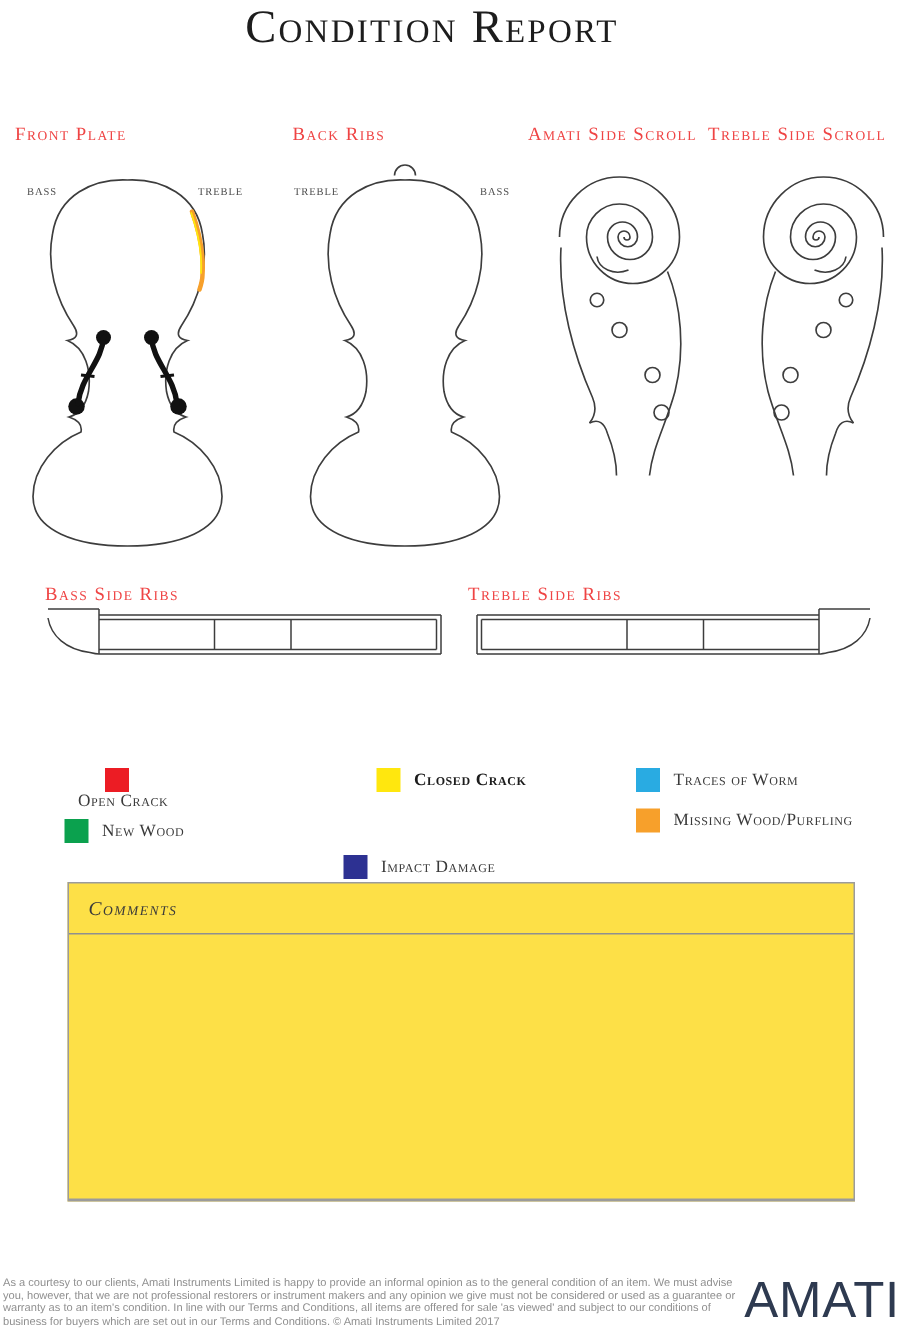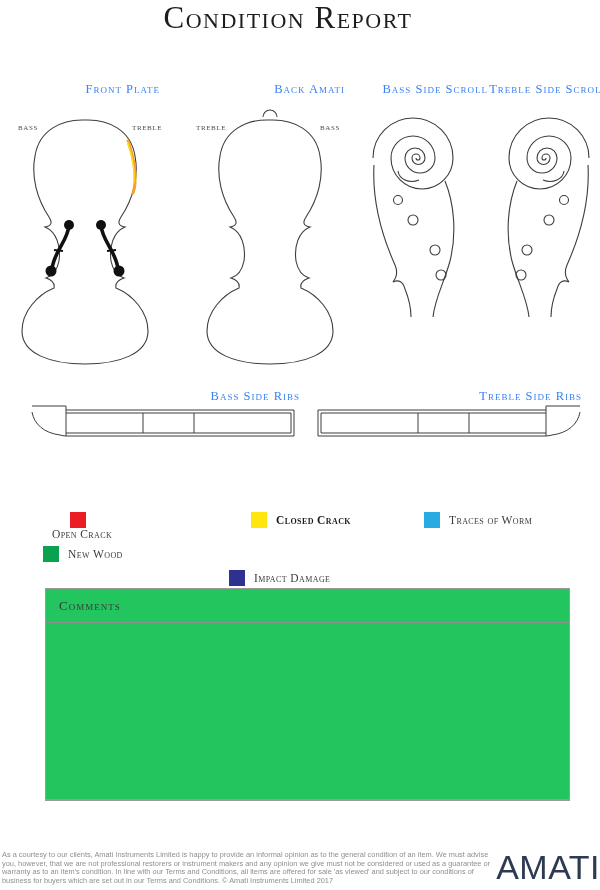--- a/index.html
+++ b/index.html
@@ -1,51 +1,51 @@
 <!DOCTYPE html>
 <html><head>
 <meta charset="utf-8">
 <style>
   html,body{margin:0;padding:0;background:#fff;}
   .page{position:relative;width:600px;height:890px;background:#ffffff;overflow:hidden;
         font-family:"Liberation Serif", serif;color:#222;}
   .title{position:absolute;top:0;left:0;width:576px;text-align:center;margin:0;
          font-size:31px;font-weight:400;letter-spacing:1.5px;color:#1d1d1d;
          font-variant:small-caps;}
-  .dg-label{position:absolute;text-align:right;font-variant:small-caps;font-size:12.5px;
-            letter-spacing:1px;color:#3b82f6;}
+  .dg-label{position:absolute;text-align:left;font-variant:small-caps;font-size:12.5px;
+            letter-spacing:1px;color:#ef4444;}
   .side-label{position:absolute;font-size:7px;letter-spacing:0.6px;color:#4f4f4f;
               font-family:"Liberation Serif", serif;}
   svg{position:absolute;display:block;}
   .legend-item{position:absolute;display:flex;align-items:center;height:16px;}
   .sw{width:16px;height:16px;flex:0 0 16px;}
   .ll{margin-left:9px;font-variant:small-caps;font-size:11.5px;letter-spacing:0.4px;
       color:#3a3a3a;white-space:nowrap;}
   .ll.em{font-weight:bold;color:#1c1c1c;}
   .comments-box{position:absolute;left:45px;top:588px;width:525px;height:213px;
-                border:1px solid #9b9b9b;border-bottom-width:2px;box-sizing:border-box;background:#22c55e;}
+                border:1px solid #9b9b9b;border-bottom-width:2px;box-sizing:border-box;background:#fde047;font-style:italic;}
   .comments-head{height:33px;border-bottom:1px solid #8f8f8f;display:flex;align-items:center;
                  padding-left:13px;font-variant:small-caps;font-size:13px;letter-spacing:1px;color:#3a3a3a;}
   .comments-body{height:177px;}
   .footer-text{position:absolute;left:2px;top:851px;width:489px;margin:0;
                font-family:"Liberation Sans", sans-serif;font-size:7.4px;line-height:8.5px;
                color:#8f8f8f;}
   .brand{position:absolute;right:0px;top:848px;font-family:"Liberation Sans", sans-serif;
          font-size:34px;letter-spacing:0.5px;color:#2E3A50;font-weight:400;}
 </style>
 </head>
 <body>
 
 <div class="page">
 
   <h1 class="title">Condition Report</h1>
 
   <div class="dg-label" style="left:10px;top:82px;width:150px;">Front Plate</div>
-  <div class="dg-label" style="left:195px;top:82px;width:150px;">Back Amati</div>
-  <div class="dg-label" style="left:352px;top:82px;width:136px;">Bass Side Scroll</div>
+  <div class="dg-label" style="left:195px;top:82px;width:150px;">Back Ribs</div>
+  <div class="dg-label" style="left:352px;top:82px;width:136px;">Amati Side Scroll</div>
   <div class="dg-label" style="left:472px;top:82px;width:136px;">Treble Side Scroll</div>
 
   <div class="side-label" style="left:18px;top:124px;">BASS</div>
   <div class="side-label" style="left:132px;top:124px;">TREBLE</div>
 
   <div class="side-label" style="left:196px;top:124px;">TREBLE</div>
   <div class="side-label" style="left:320px;top:124px;">BASS</div>
 
   <svg style="left:10px;top:113px;" width="150" height="252" viewBox="0 0 150 252">
     <path d="M75,7 C52,6 29,17 25,43 C21,64 27,86 39,104 C43,110 41,113 35,114
@@ -154,20 +154,24 @@
     <span class="ll">Traces of Worm</span>
   </div>
   <div class="legend-item" style="left:43px;top:546px;">
     <span class="sw" style="background-color: rgb(11, 161, 78);"></span>
     <span class="ll">New Wood</span>
   </div>
   <div class="legend-item" style="left:229px;top:570px;">
     <span class="sw" style="background-color: rgb(45, 49, 146);"></span>
     <span class="ll">Impact Damage</span>
   </div>
+  <div class="legend-item" style="left:424px;top:539px;">
+    <span class="sw" style="background-color: rgb(247, 160, 43);"></span>
+    <span class="ll">Missing Wood/Purfling</span>
+  </div>
 
   <div class="comments-box">
     <div class="comments-head">
       <span>Comments</span>
     </div>
     <div class="comments-body"></div>
   </div>
 
   <p class="footer-text">As a courtesy to our clients, Amati Instruments Limited is happy to provide an informal opinion as to the general condition of an item. We must advise you, however, that we are not professional restorers or instrument makers and any opinion we give must not be considered or used as a guarantee or warranty as to an item's condition. In line with our Terms and Conditions, all items are offered for sale 'as viewed' and subject to our conditions of business for buyers which are set out in our Terms and Conditions. © Amati Instruments Limited 2017</p>
   <div class="brand">AMATI</div>

